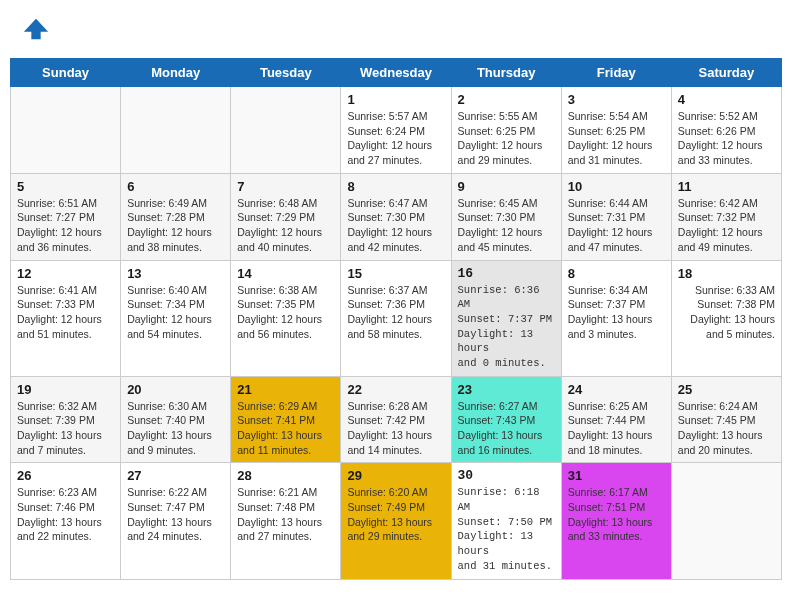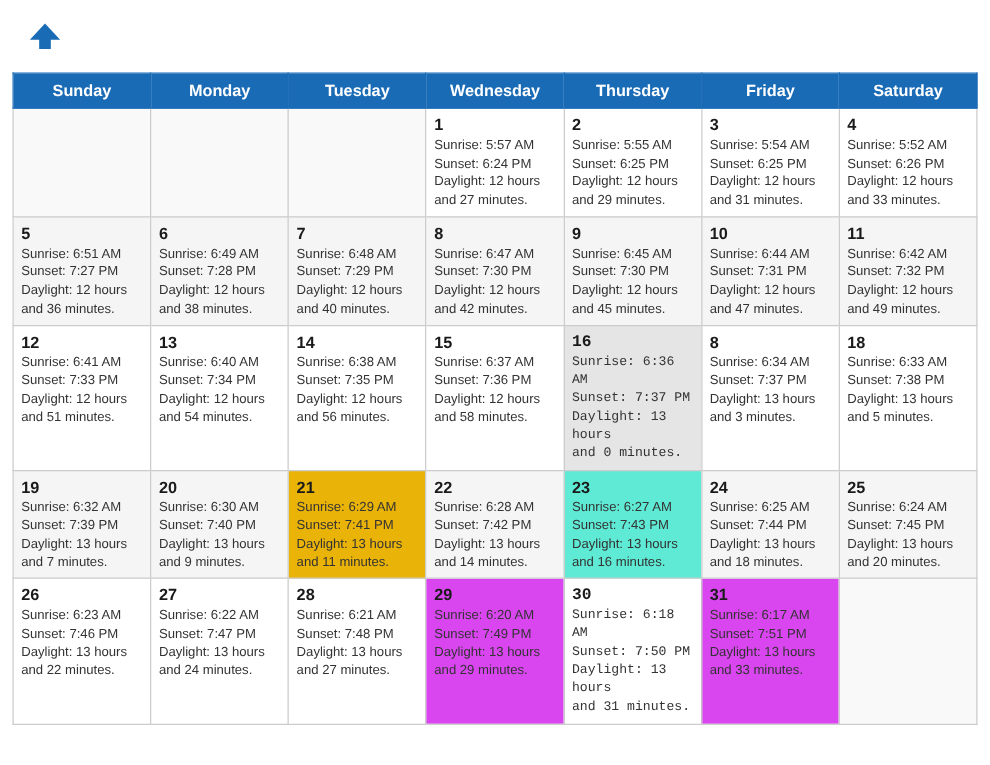--- a/index.html
+++ b/index.html
@@ -238,21 +238,21 @@
         </td>
         <td style="background-color: rgb(255, 255, 255);">
           <div class="day-number">8</div>
           <div class="day-info" style="white-space: pre-line;">Sunrise: 6:34 AM
 Sunset: 7:37 PM
 Daylight: 13 hours
 and 3 minutes.</div>
         </td>
         <td style="background-color: rgb(255, 255, 255);">
           <div class="day-number">18</div>
-          <div class="day-info" style="white-space: pre-line;">Sunrise: 6:33 AM
+          <div class="day-info" style="white-space: pre-line; text-align: right;">Sunrise: 6:33 AM
 Sunset: 7:38 PM
 Daylight: 13 hours
 and 5 minutes.</div>
         </td>
       </tr>
       <tr>
         <td style="background-color: rgb(245, 245, 245);">
           <div class="day-number">19</div>
           <div class="day-info" style="white-space: pre-line;">Sunrise: 6:32 AM
 Sunset: 7:39 PM
@@ -317,21 +317,21 @@
 Daylight: 13 hours
 and 24 minutes.</div>
         </td>
         <td style="background-color: rgb(255, 255, 255); margin-top: 16px;">
           <div class="day-number">28</div>
           <div class="day-info" style="white-space: pre-line;">Sunrise: 6:21 AM
 Sunset: 7:48 PM
 Daylight: 13 hours
 and 27 minutes.</div>
         </td>
-        <td style="background-color: #d946ef;">
+        <td style="background-color: #eab308;">
           <div class="day-number">29</div>
           <div class="day-info" style="white-space: pre-line;">Sunrise: 6:20 AM
 Sunset: 7:49 PM
 Daylight: 13 hours
 and 29 minutes.</div>
         </td>
         <td style="background-color: rgb(255, 255, 255); font-family: Liberation Mono, monospace;">
           <div class="day-number">30</div>
           <div class="day-info" style="white-space: pre-line;">Sunrise: 6:18 AM
 Sunset: 7:50 PM

